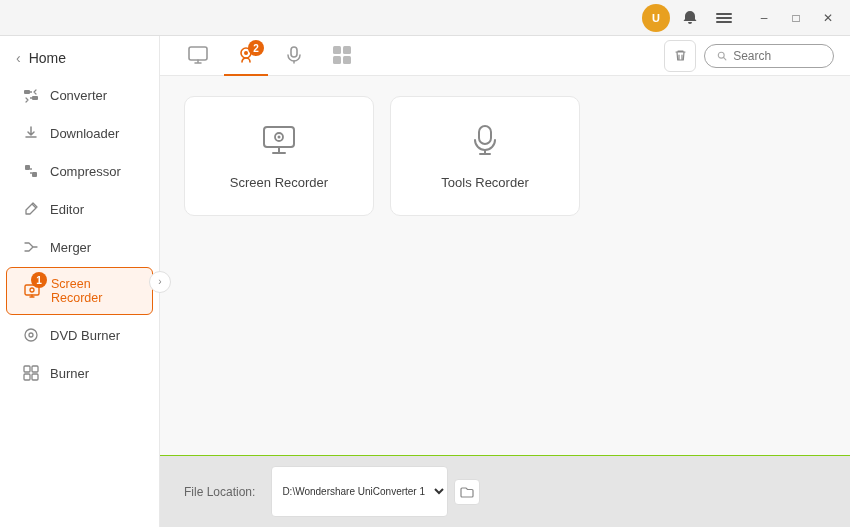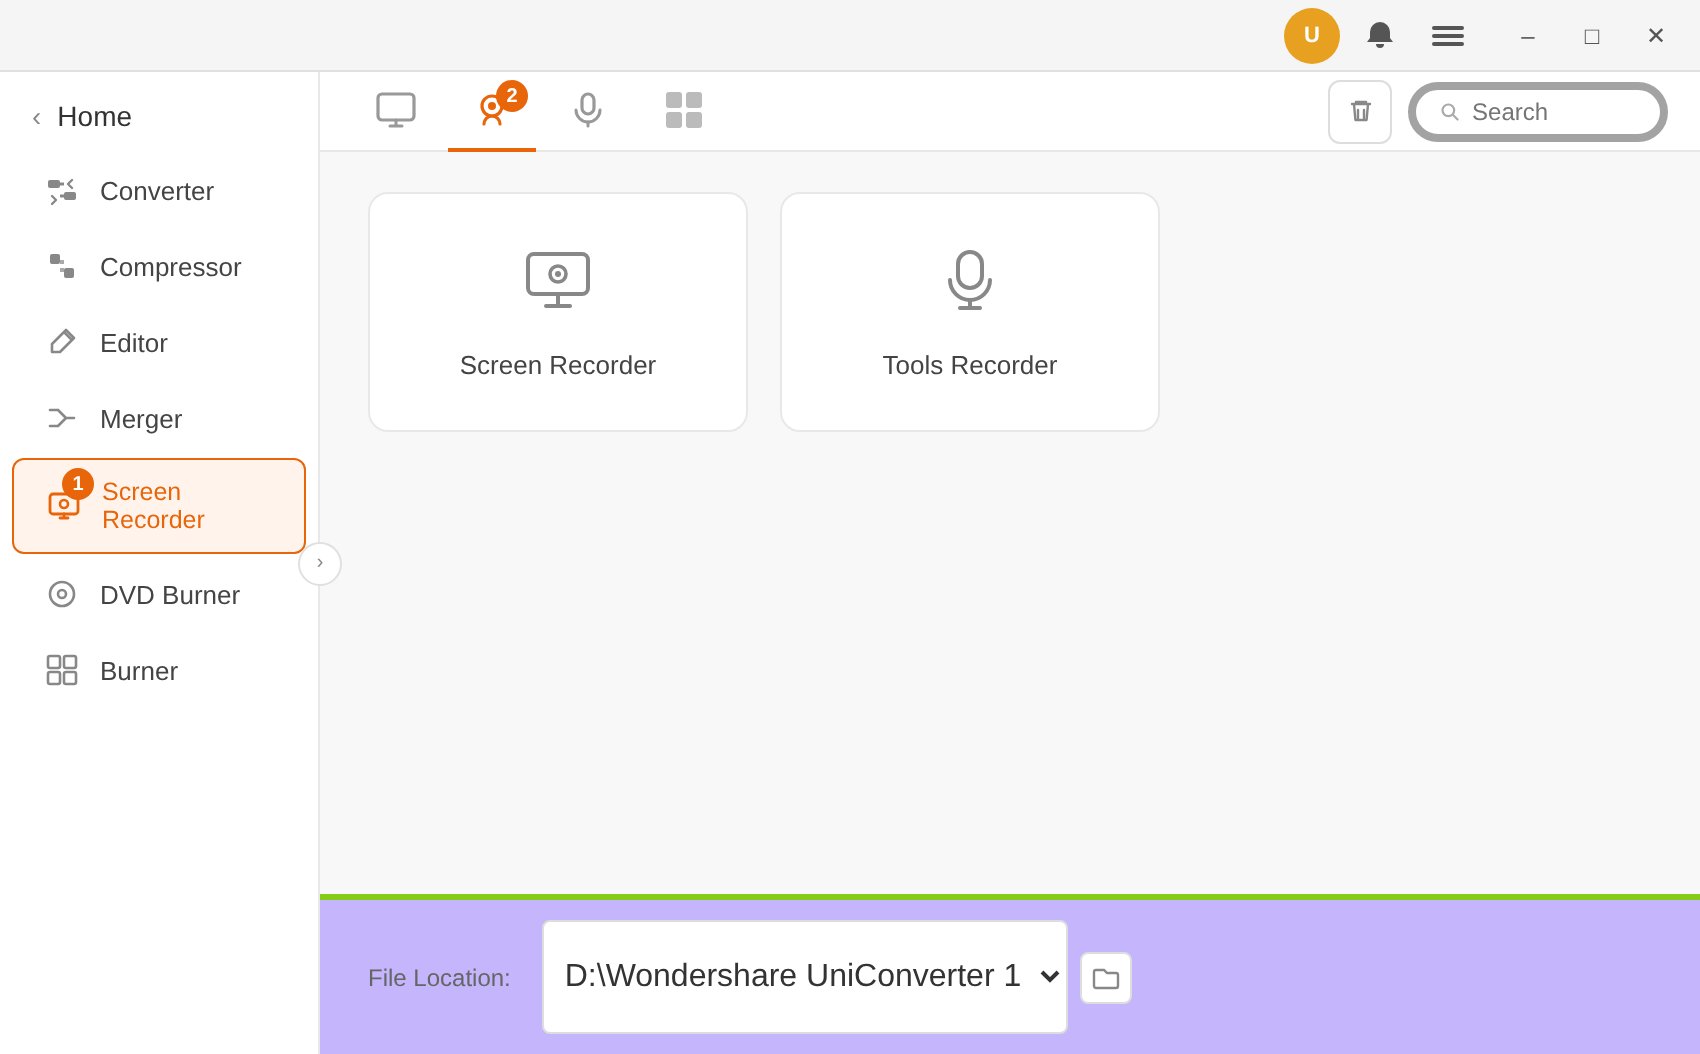--- a/index.html
+++ b/index.html
@@ -206,21 +206,21 @@
       display: flex;
       align-items: center;
       justify-content: center;
       cursor: pointer;
       color: #666;
       font-size: 14px;
     }
     .search-box {
       display: flex;
       align-items: center;
-      border: 4px solid #a3a3a3;
+      border: 1px solid #a3a3a3;
       border-radius: 16px;
       background: white;
       padding: 4px 12px;
       gap: 6px;
       width: 130px;
     }
     .search-box input {
       border: none;
       outline: none;
       font-size: 12px;
@@ -261,41 +261,41 @@
       font-size: 28px;
       color: #666;
     }
     .card-label {
       font-size: 13px;
       color: #444;
     }
 
     
     .footer-bar {
-      background: #c4b5fd;
-      border-top: 3px solid #84cc16;
+      background: #e5e5e5;
+      border-top: 1px solid #84cc16;
       padding: 10px 24px;
       display: flex;
       align-items: center;
       gap: 16px;
       flex-shrink: 0;
     }
     .footer-label {
       font-size: 12px;
       color: #666;
     }
     .footer-path {
       display: flex;
       align-items: center;
       gap: 6px;
     }
     .footer-path select {
       border: 1px solid #ddd;
       border-radius: 4px;
-      font-size: 16px;
+      font-size: 10px;
       padding: 18px 6px;
       color: #333;
       background: white;
       cursor: pointer;
     }
     .folder-btn {
       width: 26px;
       height: 26px;
       border: 1px solid #ddd;
       border-radius: 4px;
@@ -353,20 +353,29 @@
         <svg width="16" height="16" viewBox="0 0 16 16" fill="none">
             <rect x="1" y="3" width="6" height="4" rx="1" fill="#888"></rect>
             <rect x="9" y="9" width="6" height="4" rx="1" fill="#888"></rect>
             <path d="M7 5h2M7 11h2" stroke="#888" stroke-width="1.5"></path>
             <path d="M3 11l2 2-2 2M13 3l-2 2 2 2" stroke="#888" stroke-width="1.2" stroke-linecap="round" stroke-linejoin="round"></path>
           </svg>
       </span>
       <span>Converter</span>
     </div>
 
+    <div class="sidebar-item">
+      <span class="sidebar-icon">
+        <svg width="16" height="16" viewBox="0 0 16 16" fill="none">
+            <path d="M8 2v8M5 7l3 3 3-3" stroke="#888" stroke-width="1.5" stroke-linecap="round" stroke-linejoin="round"></path>
+            <path d="M3 12h10" stroke="#888" stroke-width="1.5" stroke-linecap="round"></path>
+          </svg>
+      </span>
+      <span>Downloader</span>
+    </div>
 
     <div class="sidebar-item">
       <span class="sidebar-icon">
         <svg width="16" height="16" viewBox="0 0 16 16" fill="none">
             <rect x="2" y="2" width="5" height="5" rx="1" fill="#888"></rect>
             <rect x="9" y="9" width="5" height="5" rx="1" fill="#888"></rect>
             <path d="M7 5h2v2H7zM7 9h2v2H7z" fill="#aaa"></path>
           </svg>
       </span>
       <span>Compressor</span>

